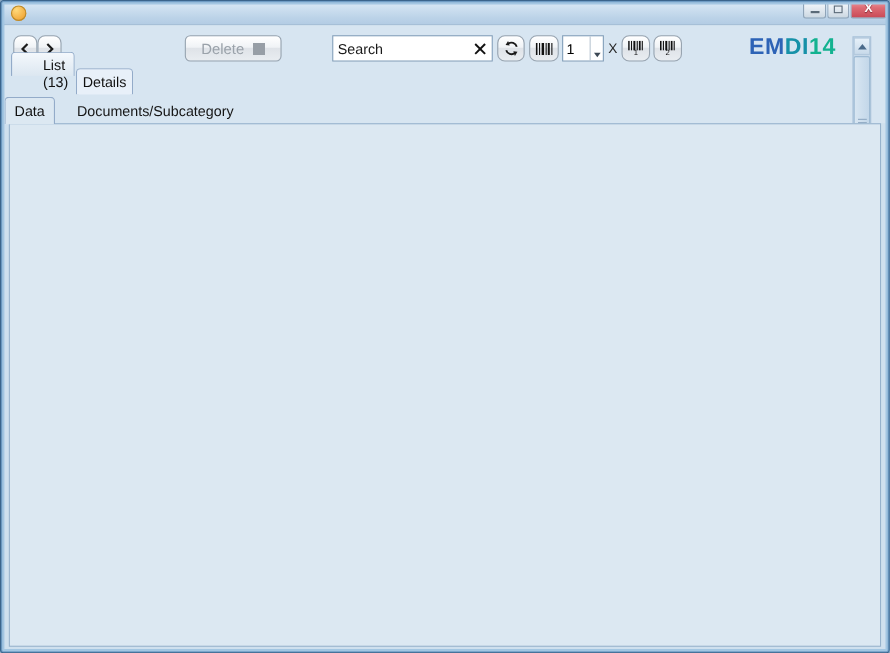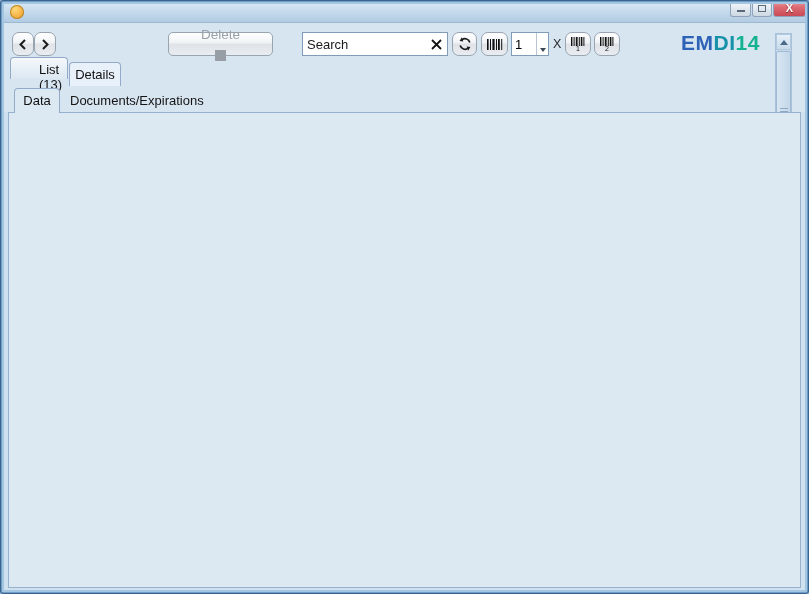--- a/index.html
+++ b/index.html
@@ -133,21 +133,21 @@
     <span class="ico"><svg width="10" height="13">
           <polyline points="7,2 2.5,6.5 7,11" fill="none" stroke="#1c1c1c" stroke-width="2"></polyline>
         </svg></span>
   </div>
   <div class="btn small" style="left:34px;top:32px;width:22px;">
     <span class="ico"><svg width="10" height="13">
           <polyline points="3,2 7.5,6.5 3,11" fill="none" stroke="#1c1c1c" stroke-width="2"></polyline>
         </svg></span>
   </div>
 
-  <div class="btn disabled" style="left:168px;top:32px;width:105px;gap:8px;flex-direction:column;">
+  <div class="btn disabled" style="left:168px;top:32px;width:88px;gap:8px;">
     <span>Delete</span>
     <span class="ico"><svg width="11" height="11">
           <rect x="0" y="0" width="11" height="11" fill="#979ea6"></rect>
         </svg></span>
   </div>
 
   <div class="search-wrap">
     <input value="Search" style="">
     <span class="search-x">
         <svg width="11" height="11">
@@ -214,31 +214,31 @@
 
   <div class="logo">
     <span class="p1">EM</span><span class="p2">DI</span><span class="p3">14</span>
   </div>
   <div class="dots">
       <i></i>
       <i></i>
       <i></i>
     </div>
 
-  <div class="tab inactive" style="left:10px;top:57px;width:58px;height:22px;padding-left:28px;">
+  <div class="tab inactive" style="left:10px;top:47px;width:58px;height:22px;padding-left:28px;">
       <span>List (13)</span>
     </div>
   <div class="tab active1" style="left:69px;top:62px;width:52px;height:24px;">
       <span>Details</span>
     </div>
 
-  <div class="tab active2" style="left:14px;top:88px;width:46px;height:25px;justify-content:center;">
+  <div class="tab active2" style="left:4px;top:88px;width:46px;height:25px;justify-content:center;">
       <span>Data</span>
     </div>
-  <span class="tab2-text">Documents/Expirations</span>
+  <span class="tab2-text">Documents/Subcategory</span>
 
   <div class="panel"></div>
 
   <div class="abtn" style="left:17px;top:120px;">
     <span>Save</span>
     <span class="ico"><svg width="14" height="14">
       <path d="M1 1 h9.5 L13 3.5 V13 H1 Z" fill="none" stroke="#111" stroke-width="1.6"></path>
       <rect x="4" y="8" width="6.5" height="5" fill="#111"></rect>
           <rect x="4" y="1.5" width="5.5" height="3.5" fill="#111"></rect>
     </svg></span>

